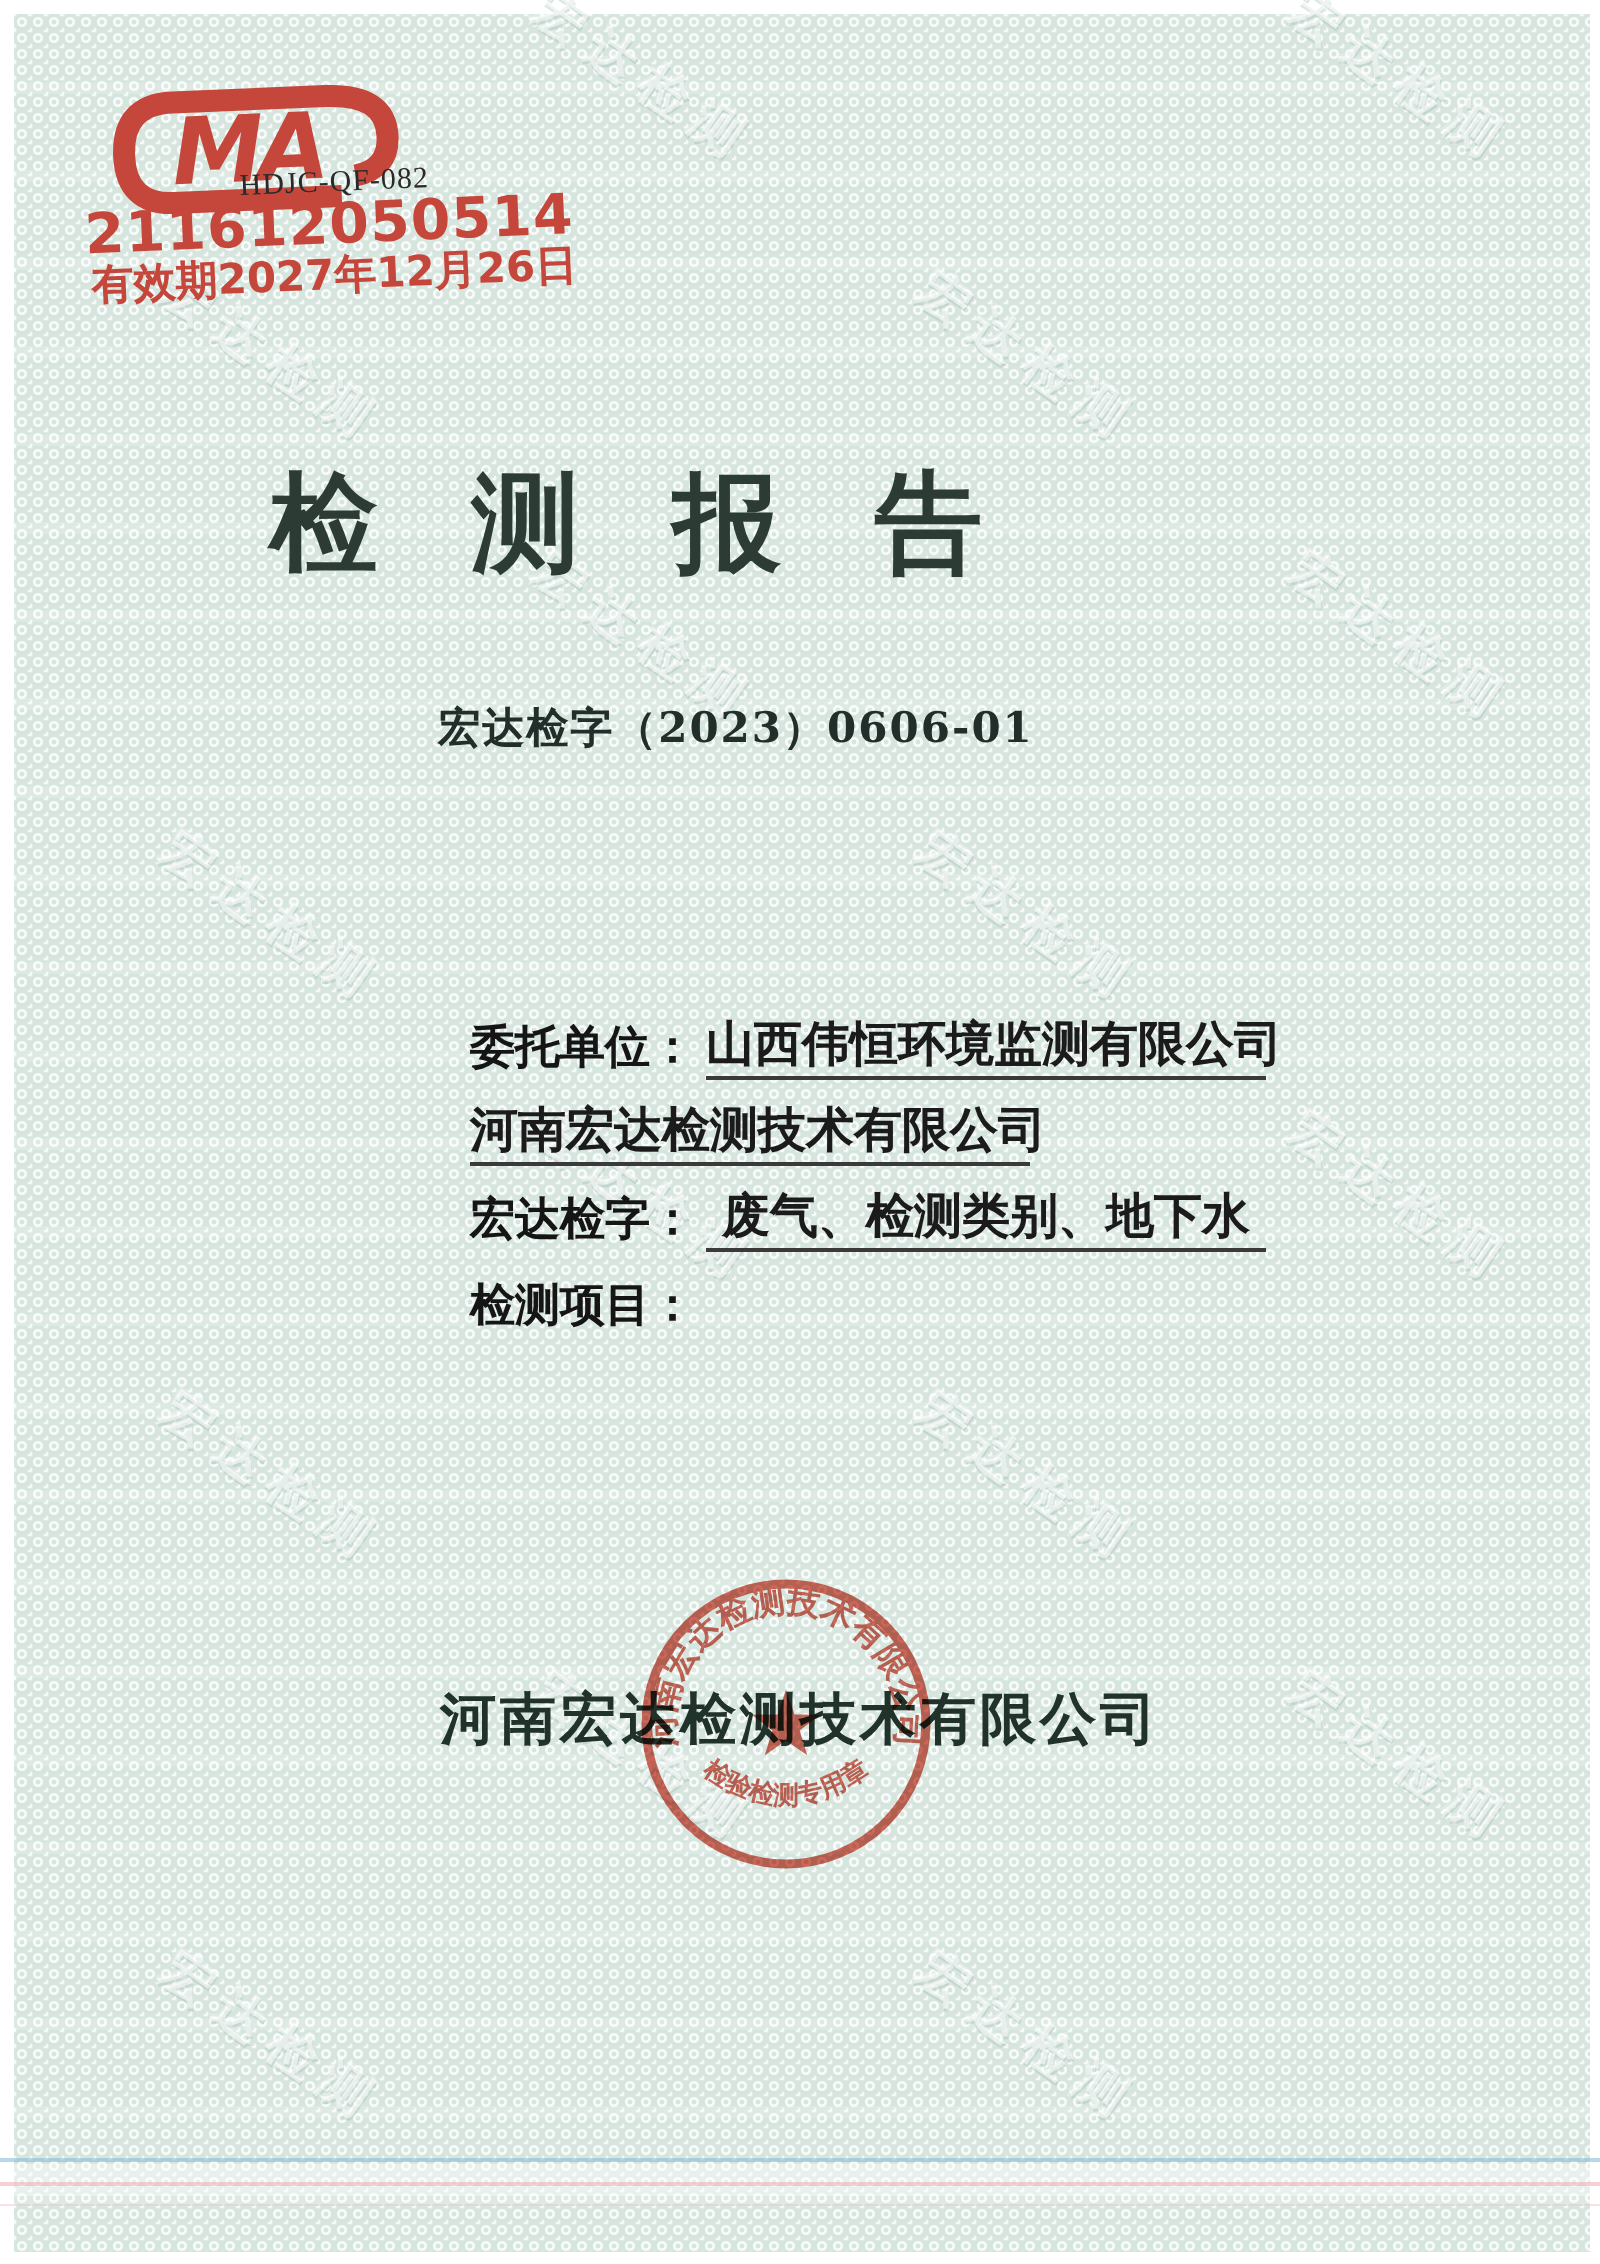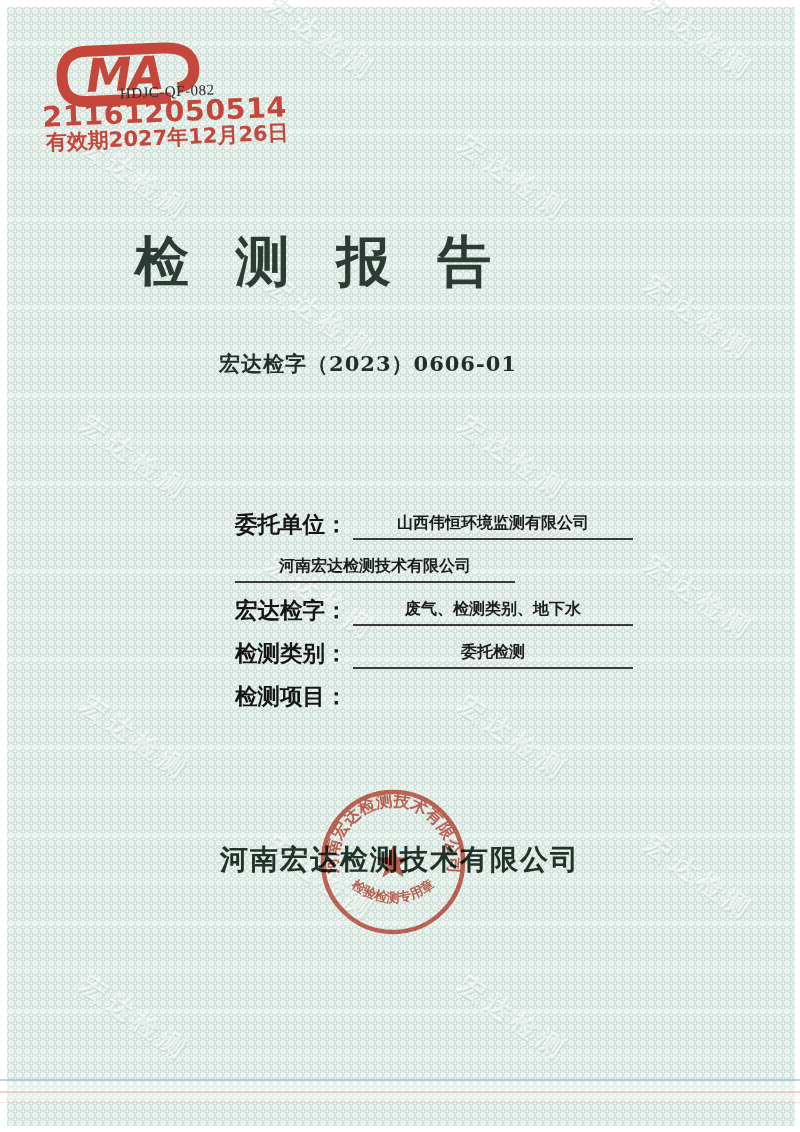--- a/index.html
+++ b/index.html
@@ -50,21 +50,21 @@
   }
   .fields{position:absolute;left:187px;top:507px;z-index:2;margin-left:48px;}
   .field-row{display:flex;align-items:flex-end;height:33px;margin-bottom:10px;}
   .field-label{
     font-size:22.5px;font-weight:bold;color:#151515;
     width:118px;flex:0 0 118px;line-height:31px;white-space:nowrap;
     font-family:"DejaVu Sans","Liberation Sans",sans-serif;
   }
   .field-value{
     width:280px;flex:0 0 280px;text-align:center;
-    font-size:16px;font-weight:bold;color:#1b1b1b;line-height:31px;
+    font-size:24px;font-weight:bold;color:#1b1b1b;line-height:31px;
     border-bottom:2px solid #3a3a3a;white-space:nowrap;
     font-family:"DejaVu Sans","Liberation Sans",sans-serif;
   }
   .footer-company{
     position:absolute;left:0;top:841px;width:800px;text-align:center;
     font-family:"DejaVu Serif","Liberation Serif",serif;
     font-size:28px;font-weight:bold;color:#203229;letter-spacing:2px;
     z-index:4;white-space:nowrap;
   }
   .seal{position:absolute;left:317px;top:786px;z-index:5;mix-blend-mode:multiply;opacity:0.9;}
@@ -120,24 +120,20 @@
       <div class="field-value">山西伟恒环境监测有限公司</div>
     </div>
     <div class="field-row">
       <div class="field-value">河南宏达检测技术有限公司</div>
     </div>
     <div class="field-row">
       <div class="field-label">宏达检字：</div>
       <div class="field-value">废气、检测类别、地下水</div>
     </div>
     <div class="field-row">
-      <div class="field-label">检测类别：</div>
-      <div class="field-value">委托检测</div>
-    </div>
-    <div class="field-row">
       <div class="field-label">检测项目：</div>
     </div>
   </div>
 
   <div class="footer-company">河南宏达检测技术有限公司</div>
 
   <svg class="seal" width="152" height="152" viewBox="0 0 152 152">
     <defs>
       <path id="ringPath" d="M 25.2 99.7 A 56 56 0 1 1 126.8 99.7" fill="none"></path>
       <path id="bottomPath" d="M 36 102 Q 76 130 116 102" fill="none"></path>

